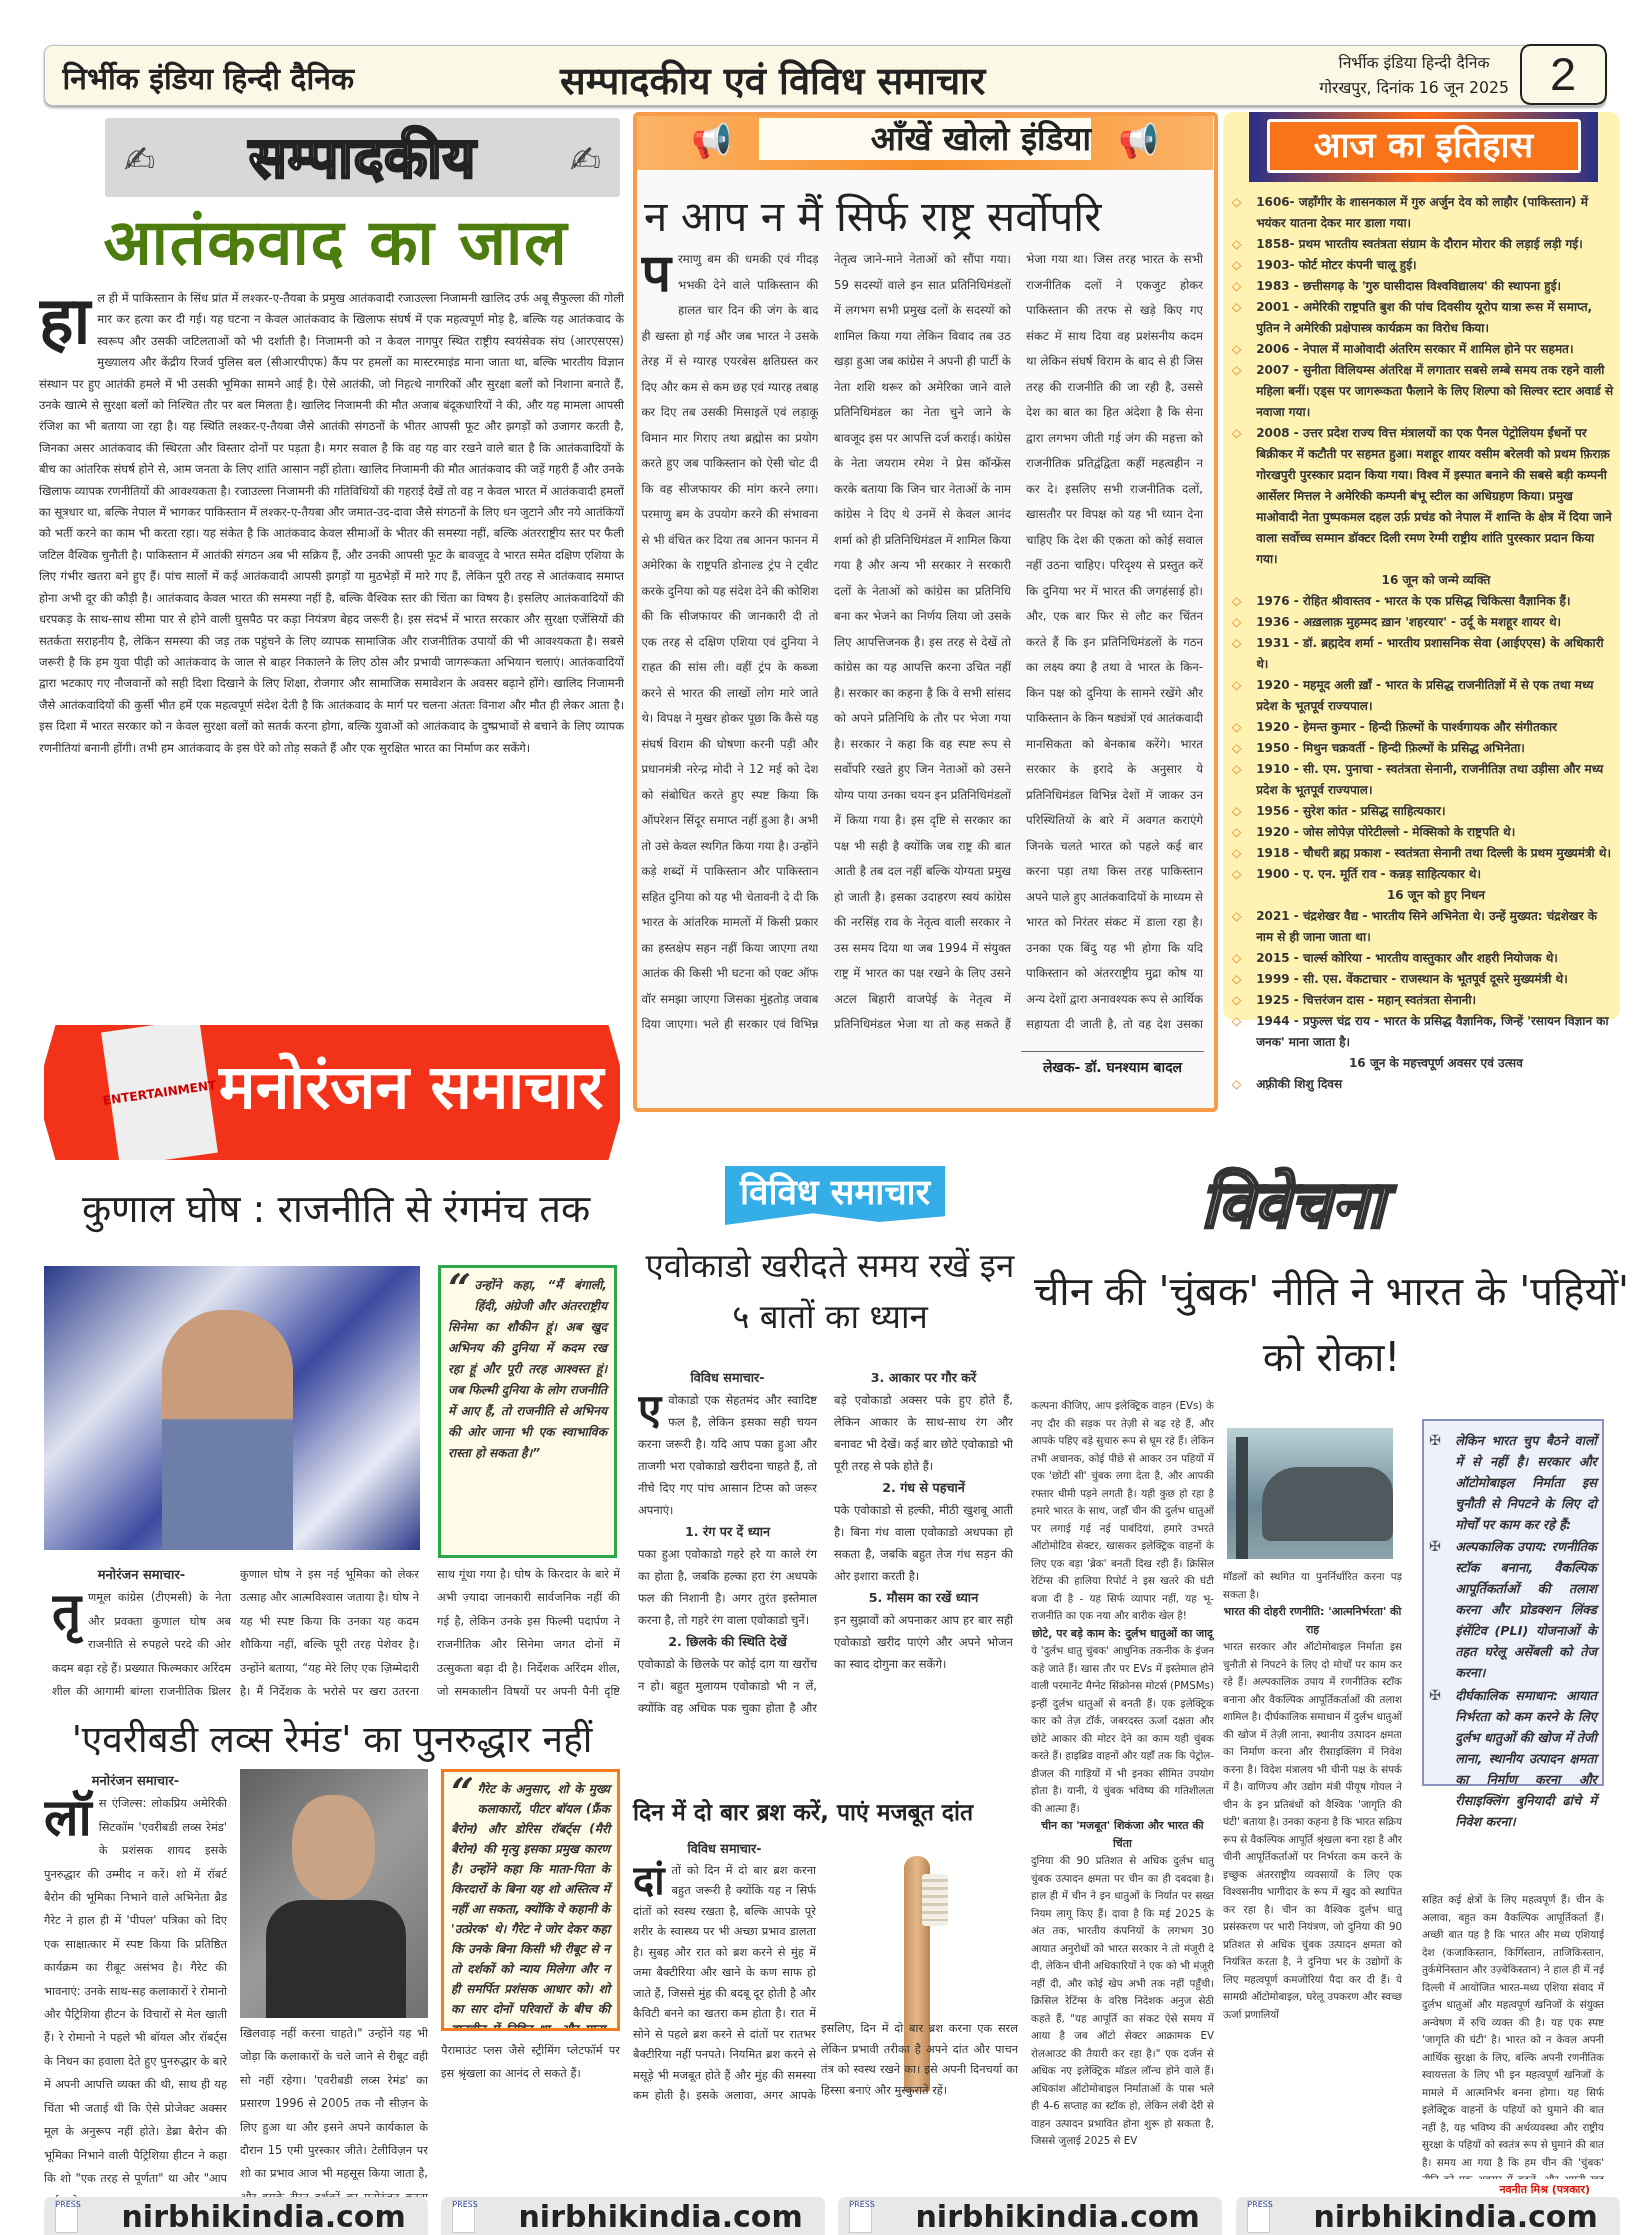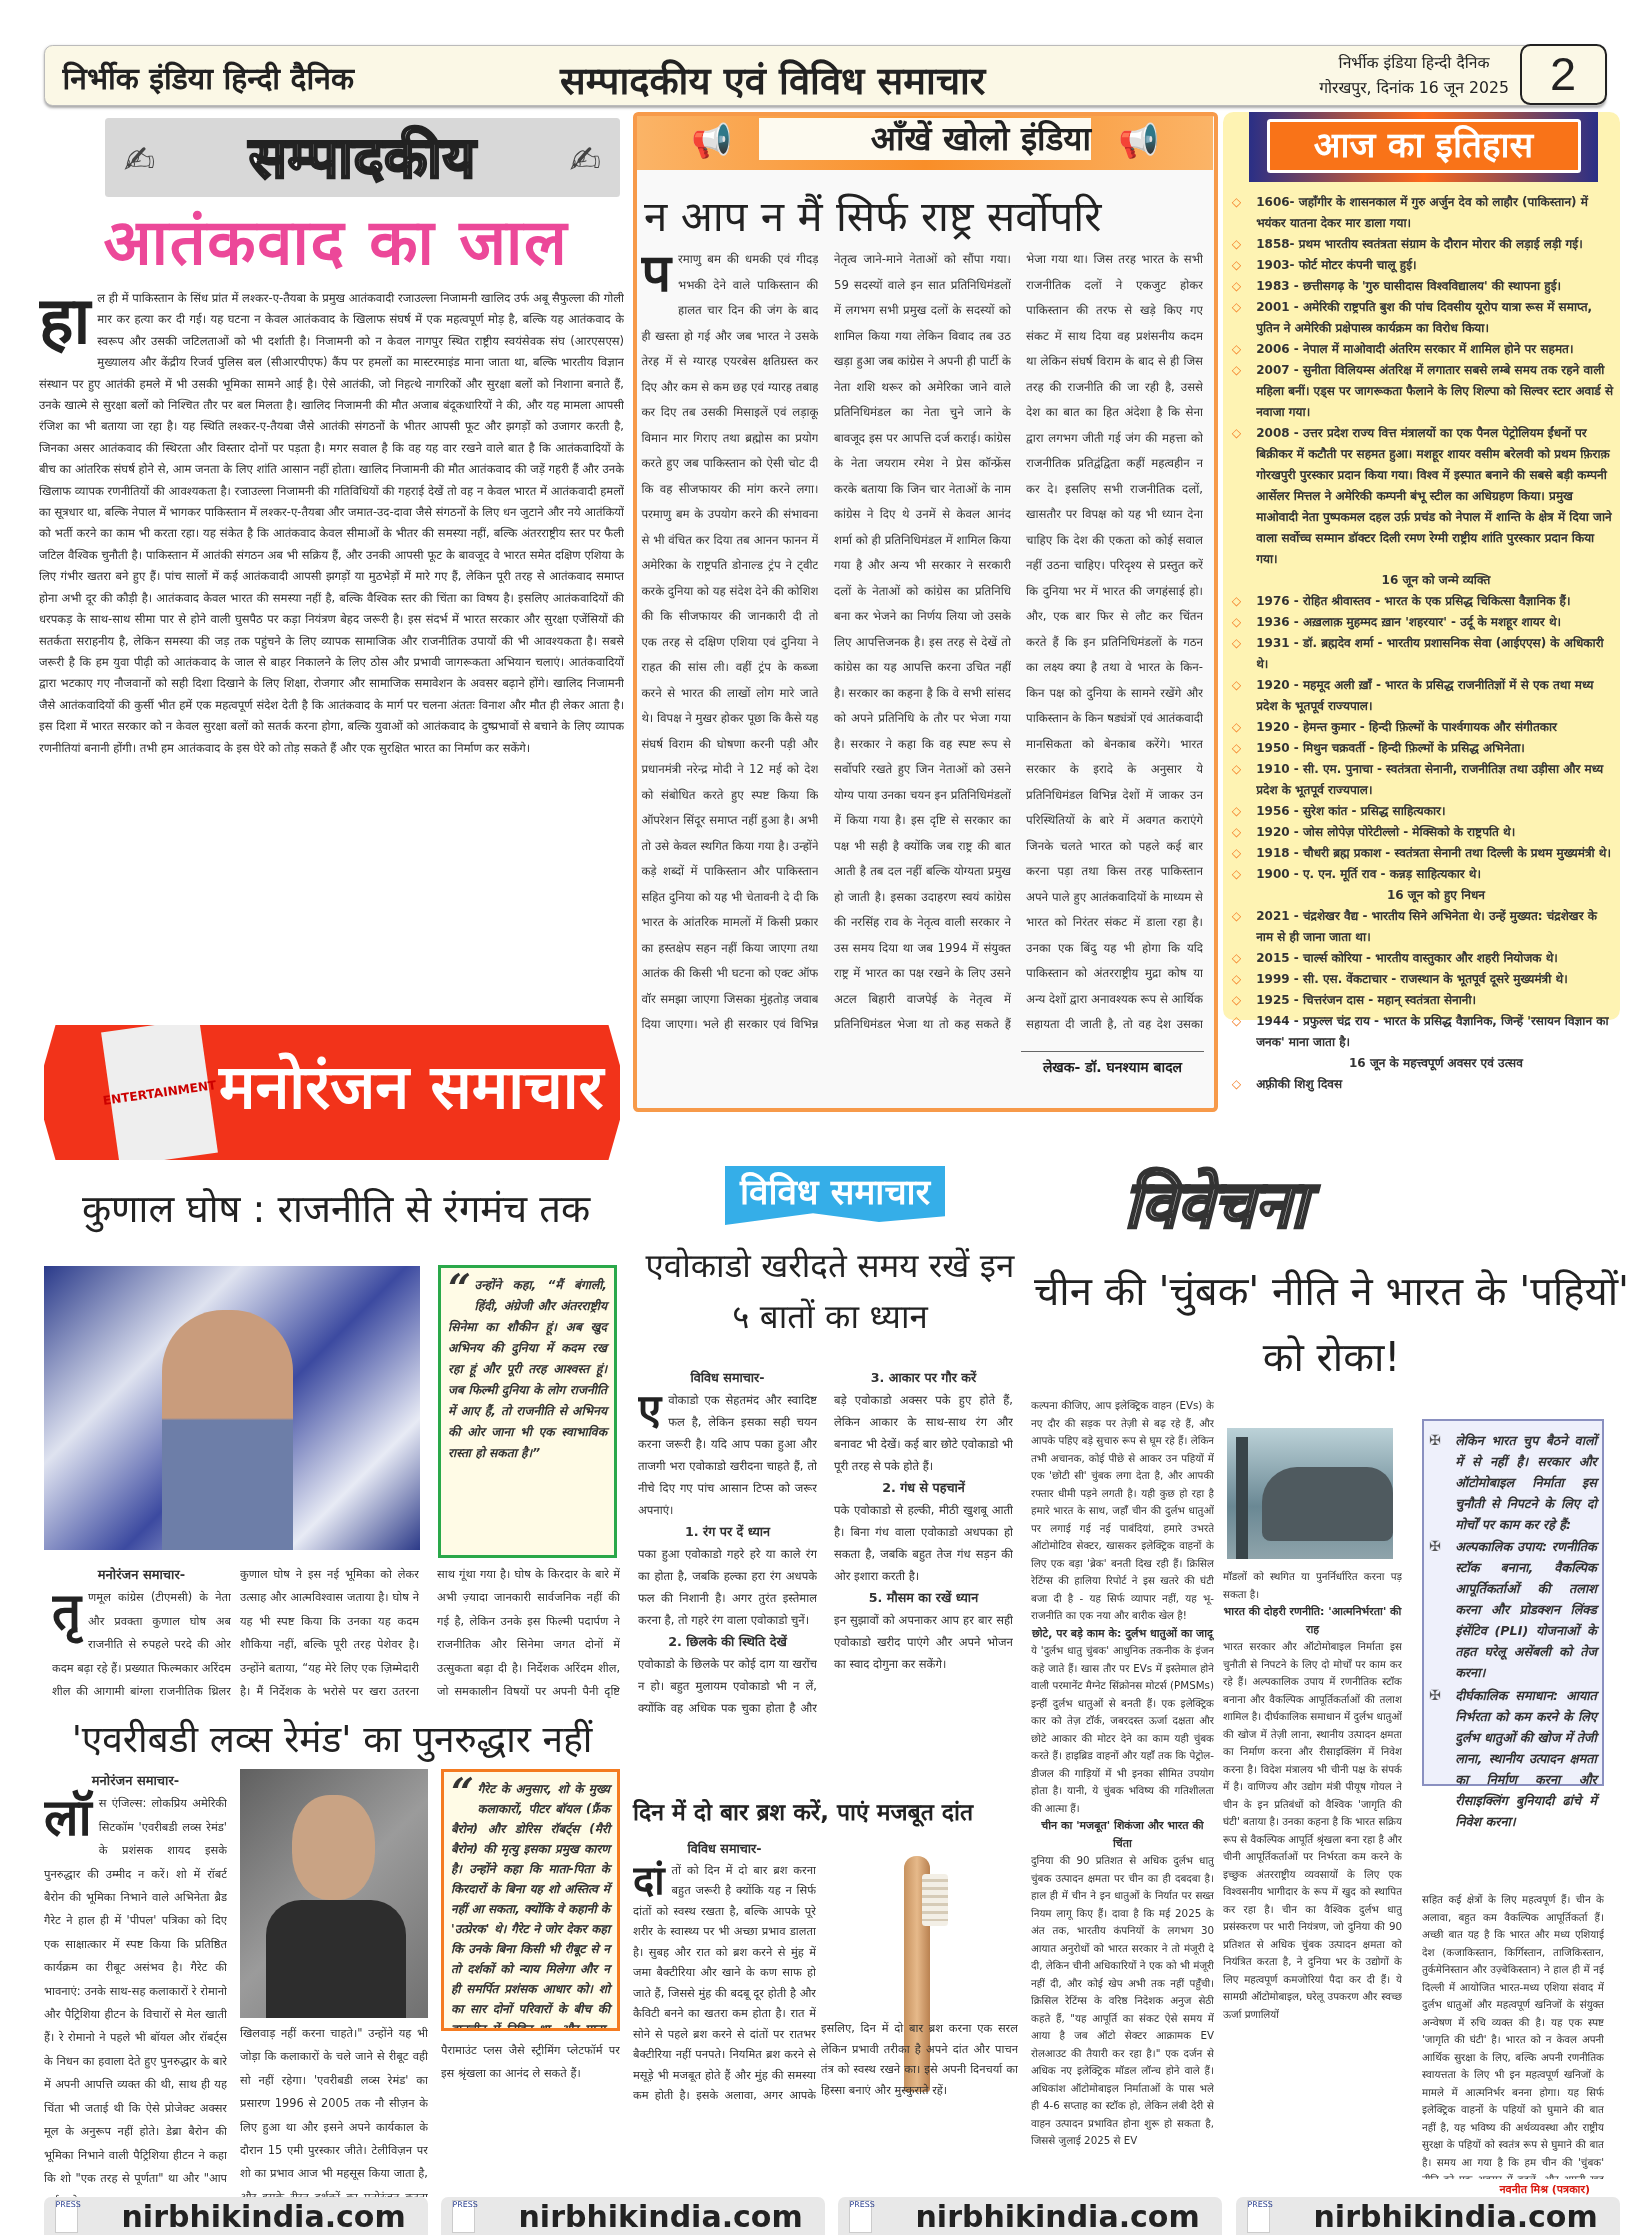--- a/index.html
+++ b/index.html
@@ -9,21 +9,21 @@
 .masthead{left:44px;top:45px;width:1562px;height:61px;background:#fbf8e6;border:1.7px solid #bbb;border-radius:8.7px;box-shadow:0 1.7px 2.6px #aaa}
 .mh-left{left:17.5px;top:10.5px;font-size:30px;font-weight:bold;color:#222;white-space:nowrap}
 .mh-center{left:515px;top:7px;font-size:38px;font-weight:bold;color:#222;white-space:nowrap}
 .mh-right{right:96px;top:5.2px;font-size:15.7px;text-align:center;line-height:24.5px;color:#222;white-space:nowrap}
 .pagebox{right:-1.7px;top:-1.7px;width:87px;height:61px;border:2.6px solid #222;border-radius:10.5px;background:#fbf8e6;font-size:47px;text-align:center;line-height:56px;font-family:"Liberation Sans",sans-serif}
 
 
 .edit-banner{left:105px;top:118px;width:515px;height:79px;background:#d8d8d8;border-radius:3.5px}
 .edit-banner-title{left:61px;top:0;width:393px;font-size:56px;font-weight:900;color:#fff;text-align:center;-webkit-text-stroke:2.6px #222;line-height:79px;letter-spacing:0.9px}
 .hand-icon{width:52px;height:52px;top:15.7px;font-size:38px;text-align:center;line-height:52px;color:#444}
-.edit-headline{left:52px;top:203px;width:568px;font-size:63px;font-weight:bold;color:#ec4899;text-align:center;line-height:79px;letter-spacing:1.7px}
+.edit-headline{left:52px;top:203px;width:568px;font-size:63px;font-weight:bold;color:#4d7c0f;text-align:center;line-height:79px;letter-spacing:1.7px}
 .edit-body{left:39px;top:288px;width:585px;height:707px;font-size:11.5px;line-height:21.4px;text-align:justify;color:#333;overflow:hidden}
 .dropcap{float:left;font-size:65px;line-height:65px;margin:0 7px 0 0;font-weight:bold;color:#222}
 .ent-banner{left:44px;top:1025px;width:576px;height:135px;background:#f2331a;clip-path:polygon(2% 0,98% 0,100% 30%,100% 70%,98% 100%,2% 100%,0 70%,0 30%)}
 .ent-badge{left:66px;top:0;width:99px;height:135px;background:#eee;color:#c00;font-weight:bold;font-size:12.2px;display:flex;align-items:center;justify-content:center;transform:rotate(-8deg)}
 .ent-title{left:175px;top:17.5px;font-size:61px;font-weight:900;color:#fff;white-space:nowrap}
 .h-kunal{left:52px;top:1181px;width:568px;font-size:38px;text-align:center;color:#222;white-space:nowrap}
 .photo{background:linear-gradient(135deg,#2a3a8a 0%,#dfe3f0 30%,#3c4aa0 55%,#e8ebf5 80%,#2c3a88 100%)}
 .kunal-photo{left:44px;top:1266px;width:376px;height:284px}
 .quote-green{left:438px;top:1265px;width:179px;height:293px;border:3.5px solid #2aa84a;background:#fffbe6;padding:7px 7px;font-size:12.2px;font-style:italic;line-height:21px;text-align:justify;font-weight:bold;color:#333}
 .qmark{font-size:40px;line-height:26px;float:left;margin-right:3.5px;font-family:"DejaVu Serif",serif;font-weight:bold}
@@ -57,21 +57,21 @@
 .brush-text2{left:821px;top:2018px;width:197px;height:131px;font-size:11.4px;line-height:20.5px;text-align:justify;color:#333;overflow:hidden}
 
 
 .itihas-box{left:1223px;top:112px;width:397px;height:908px;background:#fef3b3;border-radius:10.5px}
 .itihas-banner{left:26px;top:0;width:349px;height:70px;background:linear-gradient(90deg,#2a2f86,#ff6a1a 50%,#2a2f86)}
 .itihas-title{left:17.5px;top:7px;width:314px;height:54px;background:#f97318;border:3.5px solid #fff;border-radius:3.5px;font-size:35px;font-weight:900;color:#fff;text-align:center;line-height:47px}
 .itihas-list{left:8.7px;top:80px;width:384px;font-size:12px;line-height:21px;color:#333;font-weight:bold}
 .itihas-list .it{display:flex}
 .itihas-list .bul{width:24.5px;flex:0 0 24.5px;color:#f47b20;font-size:12.2px}
 .itihas-list .sec{text-align:center;padding-left:24.5px}
-.vivechna-logo{left:1124px;top:1157px;width:227px;height:96px;font-size:65px;font-weight:900;color:#ddd;-webkit-text-stroke:2.6px #333;text-align:left;line-height:96px;font-style:italic}
+.vivechna-logo{left:1179px;top:1157px;width:227px;height:96px;font-size:65px;font-weight:900;color:#ddd;-webkit-text-stroke:2.6px #333;text-align:center;line-height:96px;font-style:italic}
 .h-china{left:1026px;top:1258px;width:611px;font-size:40px;line-height:66px;text-align:center;color:#222}
 .ch-col{top:1397px;width:183px;font-size:10.3px;line-height:17.5px;text-align:justify;color:#333;overflow:hidden}
 .ev-photo{left:1227px;top:1428px;width:166px;height:131px;background:linear-gradient(#bcd2d8,#6a8894 60%,#8fa4ab)}
 .ev-car{left:35px;top:39px;width:131px;height:74px;background:#4f5a5f;border-radius:35px 26px 8.7px 8.7px}
 .ev-post{left:8.7px;top:8.7px;width:12.2px;height:122px;background:#39454a}
 .pli-box{left:1422px;top:1419px;width:182px;height:367px;border:2.6px solid #8a90c0;background:#eef0fb;padding:8.7px 5.2px 7px 5.2px;font-size:12.7px;font-style:italic;font-weight:bold;line-height:21px;color:#333}
 .pli-box .it{display:flex;margin-bottom:1.7px}
 .pli-box .bul{flex:0 0 26px;font-size:14px;color:#555;font-style:normal}
 .pli-box .txt{text-align:justify}
 .signature{left:1415px;top:2181px;width:175px;text-align:right;font-size:11px;font-weight:bold;color:#d81b10}

